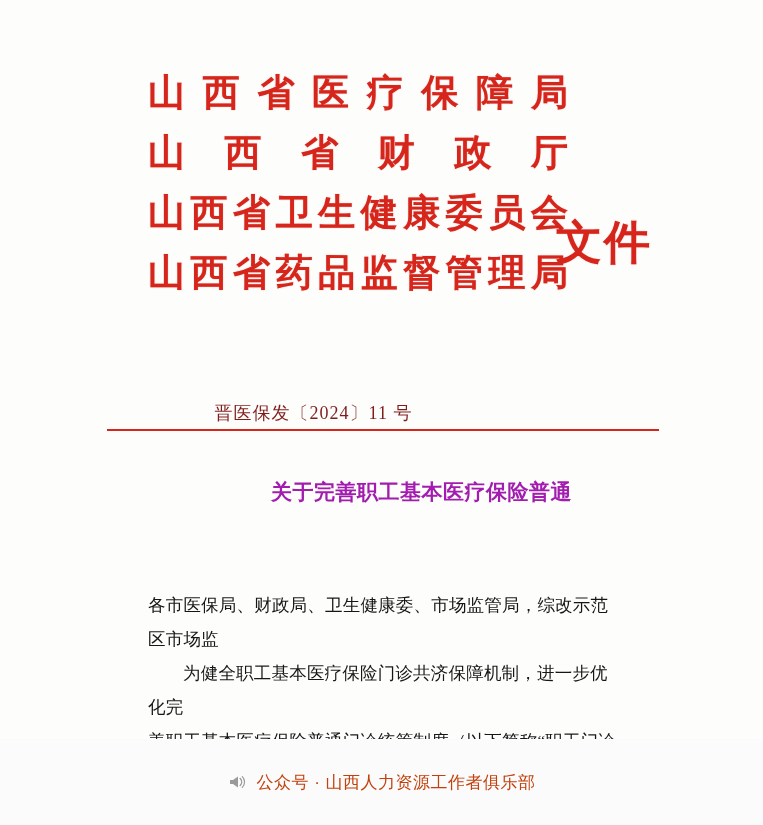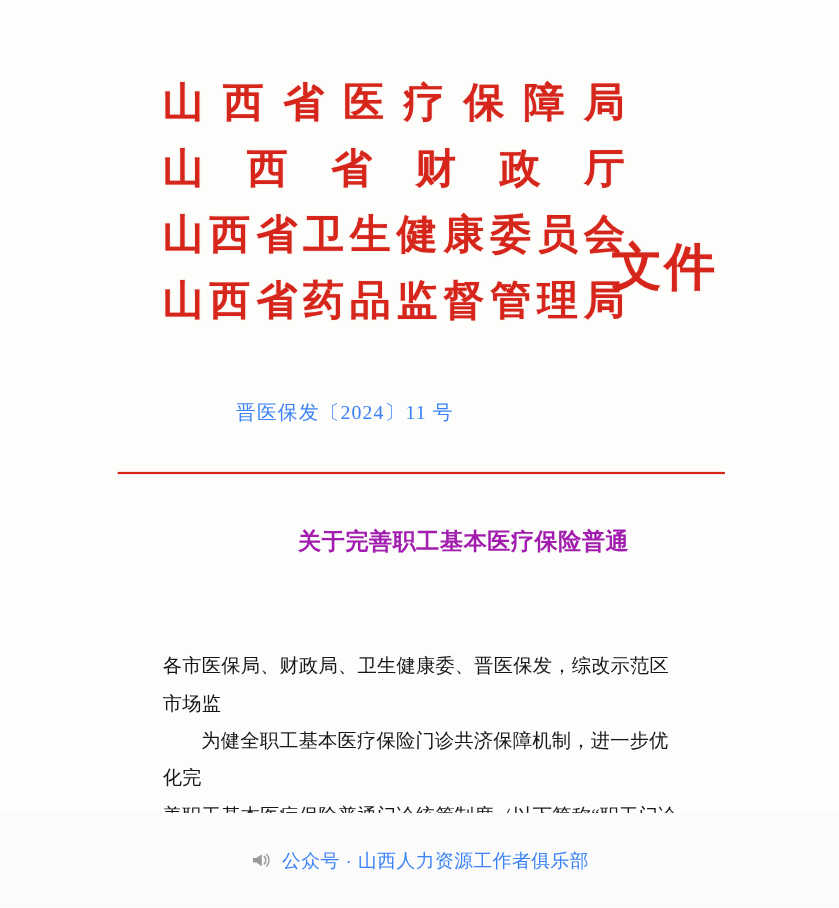--- a/index.html
+++ b/index.html
@@ -65,26 +65,26 @@
     font-size: 46px;
     line-height: 56px;
     letter-spacing: 2px;
     text-shadow: 0 0 1px rgba(214,38,28,0.5);
   }
 
   
   .doc-number {
     position: absolute;
     left: 0;
-    top: 363px;
+    top: 401px;
     width: 627px;
     text-align: center;
     font-family: "Liberation Serif", "DejaVu Serif", serif;
     font-size: 18px;
-    color: #3b82f6;
+    color: #7f1d1d;
     letter-spacing: 1px;
   }
 
   
   .red-rule {
     position: absolute;
     left: 107px;
     top: 429px;
     width: 552px;
     height: 2px;
@@ -132,21 +132,21 @@
     height: 86px;
     background: #fbfbfb;
     display: flex;
     align-items: center;
     justify-content: center;
   }
   .footer-inner {
     display: flex;
     align-items: center;
     gap: 9px;
-    color: #3b82f6;
+    color: #c2410c;
     font-family: "Liberation Sans", sans-serif;
     font-size: 17px;
     letter-spacing: 0.5px;
   }
   .mic-icon {
     width: 20px;
     height: 20px;
     display: inline-block;
     position: relative;
   }
@@ -207,21 +207,21 @@
 
   <div class="doc-number">晋医保发〔2024〕11 号</div>
 
   <div class="red-rule"></div>
 
   <div class="doc-title">
     <span class="t-line">关于完善职工基本医疗保险普通</span>
   </div>
 
   <div class="body-text">
-    <p>各市医保局、财政局、卫生健康委、晋医保发，综改示范区市场监</p>
+    <p>各市医保局、财政局、卫生健康委、市场监管局，综改示范区市场监</p>
     <p class="indent2">为健全职工基本医疗保险门诊共济保障机制，进一步优化完</p>
     <p>善职工基本医疗保险普通门诊统筹制度（以下简称“职工门诊统</p>
   </div>
 
   <div class="footer-bar">
     <div class="footer-inner">
       <span class="mic-icon">
         <svg width="20" height="20" viewBox="0 0 20 20">
           <path d="M3 8 L3 12 L6 12 L11 15.5 L11 4.5 L6 8 Z" fill="#9a9a9a"></path>
           <path d="M13.2 6.5 A5 5 0 0 1 13.2 13.5" stroke="#9a9a9a" stroke-width="1.4" fill="none" stroke-linecap="round"></path>

